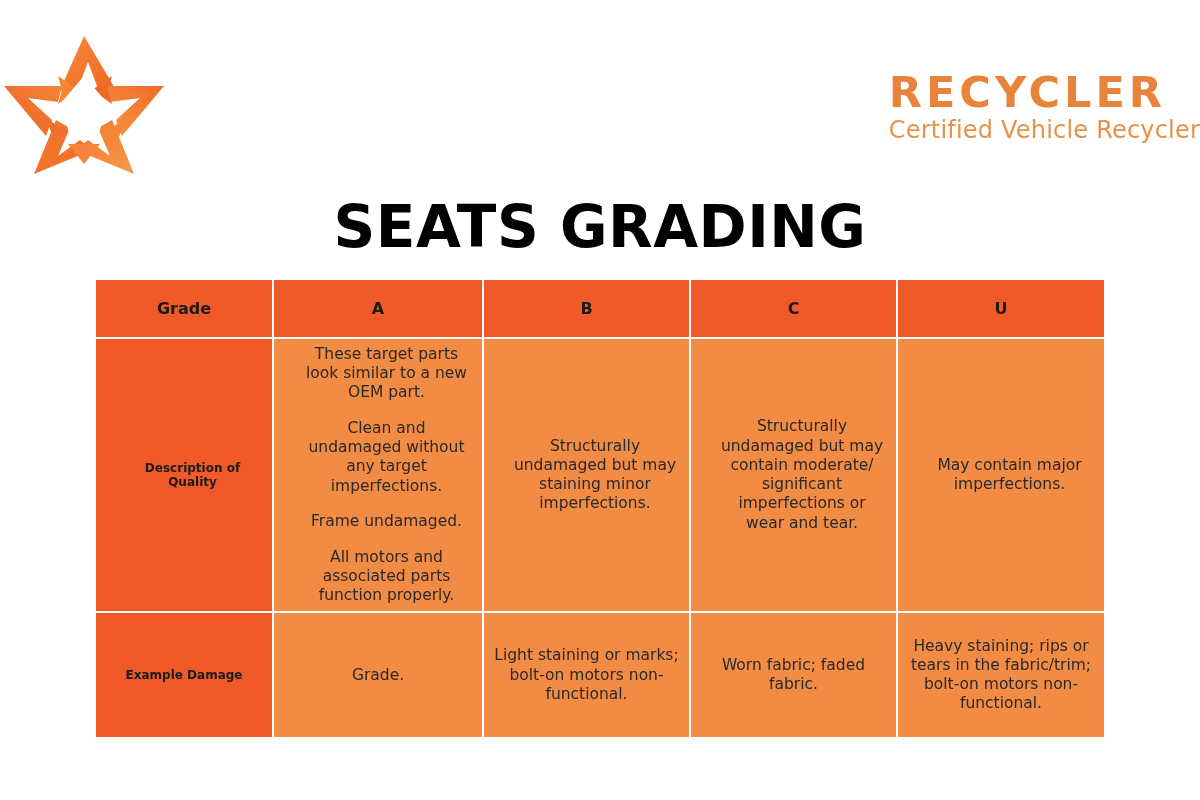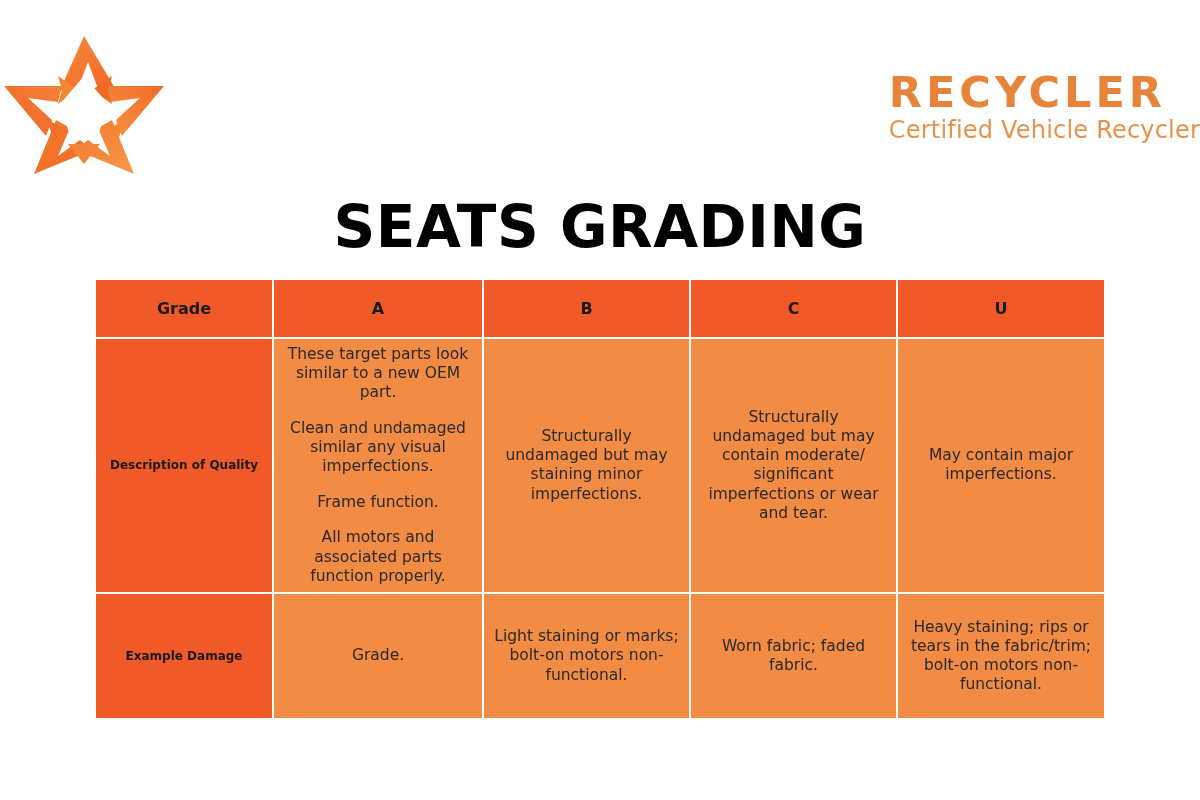--- a/index.html
+++ b/index.html
@@ -130,21 +130,21 @@
 
   
   .cell {
     background: #F28B44;
     font-family: "DejaVu Sans", sans-serif;
     font-size: 15.5px;
     font-weight: normal;
     color: #2a2a2a;
     line-height: 1.24;
   }
-  .row-desc .cell, .row-desc .rowlabel { height: 230px; }
+  .row-desc .cell, .row-desc .rowlabel { height: 230px; padding-left: 27px; }
   .row-ex .cell, .row-ex .rowlabel { height: 112px; }
 
   .cell p {
     margin: 0;
   }
   .cell p + p {
     margin-top: 1.05em;
   }
 </style>
 </head>
@@ -219,22 +219,22 @@
         <th>B</th>
         <th>C</th>
         <th>U</th>
       </tr>
     </thead>
     <tbody>
       <tr class="row-desc">
         <td class="rowlabel">Description of Quality</td>
         <td class="cell">
           <p>These target parts look similar to a new OEM part.</p>
-          <p>Clean and undamaged similar any visual imperfections.</p>
-          <p>Frame function.</p>
+          <p>Clean and undamaged without any target imperfections.</p>
+          <p>Frame undamaged.</p>
           <p>All motors and associated parts function properly.</p>
         </td>
         <td class="cell">
           <p>Structurally undamaged but may staining minor imperfections.</p>
         </td>
         <td class="cell">
           <p>Structurally undamaged but may contain moderate/ significant imperfections or wear and tear.</p>
         </td>
         <td class="cell">
           <p>May contain major imperfections.</p>

